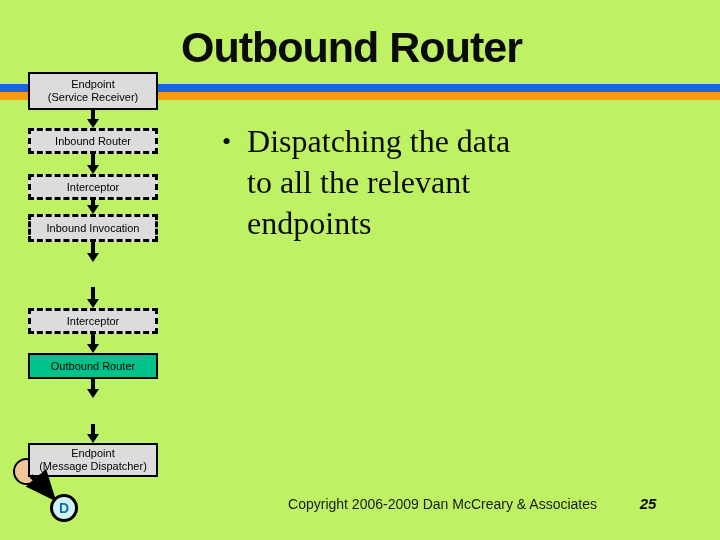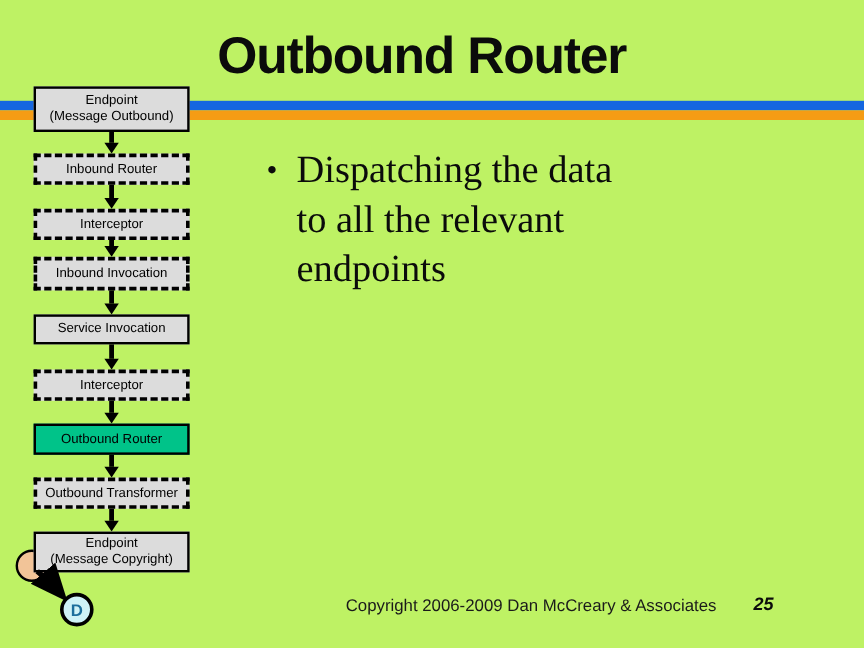--- a/index.html
+++ b/index.html
@@ -57,82 +57,76 @@
     font-size:14px;font-weight:bold;color:var(--dispatcher-letter-color,#1C6E9C);
   }
   .diag-arrow{position:absolute;left:20px;top:466px;z-index:4;}
   
   .footer-copyright{
     position:absolute;left:117px;top:496px;width:480px;z-index:2;
     font-size:14px;color:#1a1a1a;text-align:right;
   }
   .page-number{
     position:absolute;left:628px;top:495px;width:40px;z-index:2;
-    font-size:15px;font-weight:bold;font-style:italic;color:#0b0b0b;
+    font-size:15px;font-weight:bold;font-style:italic;color:#0b0b0b;text-align:center;
   }
 </style>
 </head>
 <body>
 
 <div class="slide">
 
   <div class="stripe stripe-blue"></div>
   <div class="stripe stripe-orange"></div>
 
   <h1 class="title">Outbound Router</h1>
 
   <div class="bullet-block">
     <span class="bullet-glyph">•</span>
     <span class="bullet-text">Dispatching the data to all the relevant endpoints</span>
   </div>
 
   <div class="node solid" style="top:72px;height:38px;">
     <span>Endpoint</span>
-    <span>(Message Outbound)</span>
+    <span>(Service Receiver)</span>
   </div>
   <div class="flow-arrow" style="top:110px;height:9px;"></div>
 
   <div class="node dashed" style="top:128px;height:26px;">
     <span>Inbound Router</span>
   </div>
   <div class="flow-arrow" style="top:154px;height:11px;"></div>
 
   <div class="node dashed" style="top:174px;height:26px;">
     <span>Interceptor</span>
   </div>
   <div class="flow-arrow" style="top:200px;height:5px;"></div>
 
   <div class="node dashed" style="top:214px;height:28px;">
     <span>Inbound Invocation</span>
   </div>
   <div class="flow-arrow" style="top:242px;height:11px;"></div>
 
-  <div class="node solid" style="top:262px;height:25px;">
-    <span>Service Invocation</span>
-  </div>
   <div class="flow-arrow" style="top:287px;height:12px;"></div>
 
   <div class="node dashed" style="top:308px;height:26px;">
     <span>Interceptor</span>
   </div>
   <div class="flow-arrow" style="top:334px;height:10px;"></div>
 
   <div class="node solid highlight" style="top:353px;height:26px;">
     <span>Outbound Router</span>
   </div>
   <div class="flow-arrow" style="top:379px;height:10px;"></div>
 
-  <div class="node dashed" style="top:398px;height:26px;">
-    <span>Outbound Transformer</span>
-  </div>
   <div class="flow-arrow" style="top:424px;height:10px;"></div>
 
   <div class="node solid" style="top:443px;height:34px;">
     <span>Endpoint</span>
-    <span>(Message Copyright)</span>
+    <span>(Message Dispatcher)</span>
   </div>
 
   <div class="circle circle-peach"></div>
 
   <svg class="diag-arrow" width="46" height="42">
     <defs>
       <marker id="ah" markerWidth="7" markerHeight="7" refX="4.5" refY="3" orient="auto">
         <path d="M0,0 L7,3 L0,6 z" fill="#000"></path>
       </marker>
     </defs>

